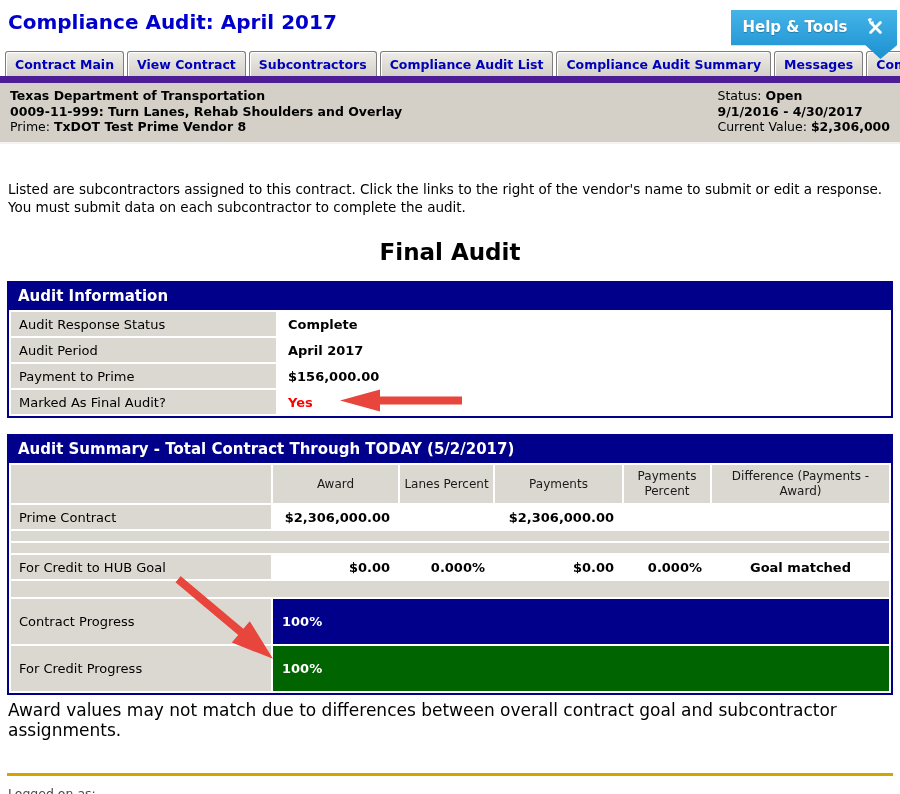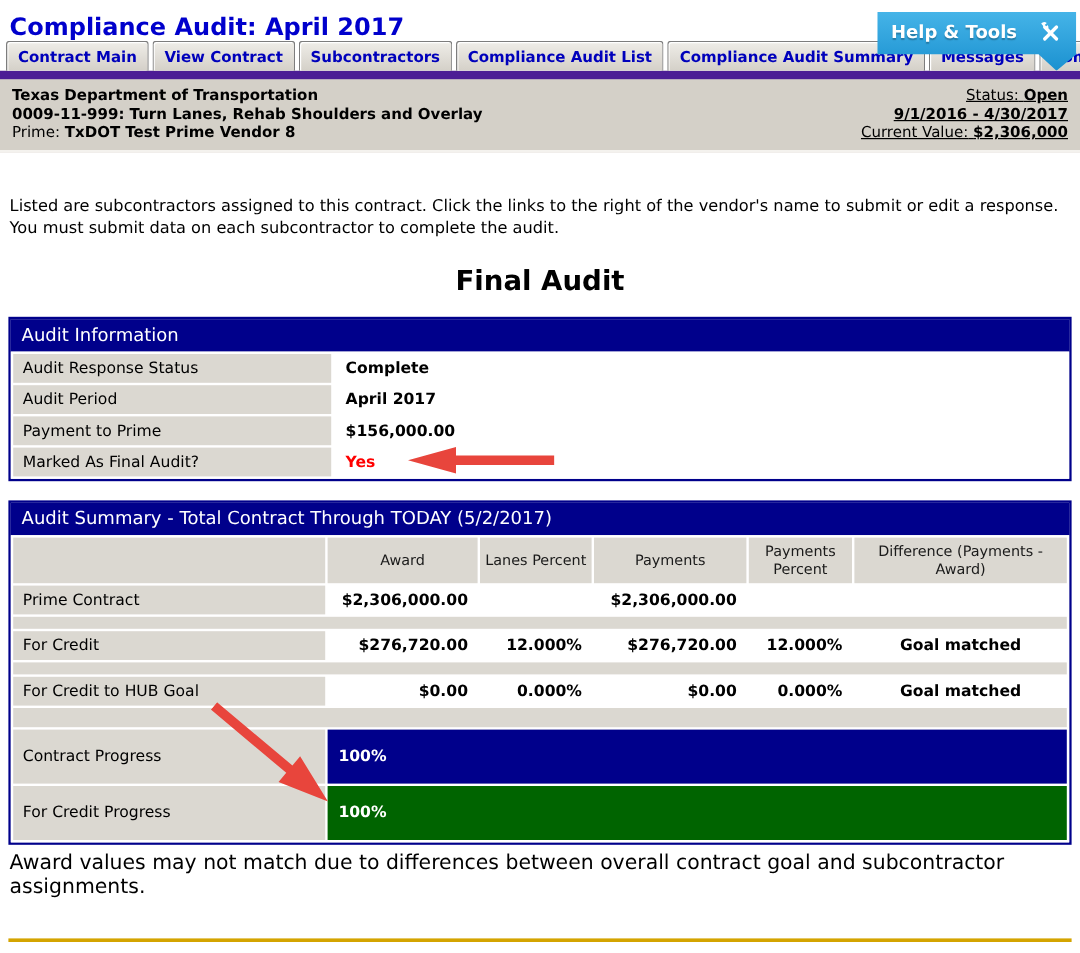--- a/index.html
+++ b/index.html
@@ -17,45 +17,45 @@
     position:absolute; top:10px; right:3px; width:166px; height:49px;
     background:linear-gradient(#45B4E8,#1B91D0);
     clip-path:polygon(0 0,100% 0,100% 72%,90% 100%,81% 72%,0 72%);
     color:#fff; font-weight:bold; font-size:15px;
     display:flex; align-items:flex-start; justify-content:center; gap:17px;
     padding-top:8px; cursor:pointer; text-shadow:0 1px 1px rgba(0,0,0,.25);
   }
   .help-btn svg { margin-top:-1px; }
 
   
-  .tabs { display:flex; gap:3px; padding-left:5px; align-items:flex-end; }
+  .tabs { display:flex; gap:3px; padding-left:5px; margin-top:17px; align-items:flex-end; }
   .tab {
     background:linear-gradient(#EFEDE8,#D4D0C8);
     border:1px solid #7d7d7d; border-bottom:none; border-radius:3px 3px 0 0;
     box-shadow:inset 1px 1px 0 #ffffff;
     color:#0000BB; font-weight:bold; font-size:12.5px;
     padding:5px 9px 4px; white-space:nowrap; cursor:pointer;
   }
 
   
   .contract-bar {
     background:#D4D0C8; border-top:7px solid #4c1d95; border-bottom:2px solid #f4f2ee;
     padding:5px 10px 7px; display:flex; justify-content:space-between;
     font-size:12.5px; line-height:15.5px;
   }
-  .cb-right { text-align:right;text-decoration:underline; }
+  .cb-right { text-align:left; }
   .b { font-weight:bold; }
 
   .intro { margin:36px 8px 0; font-size:13.5px; line-height:1.4; }
   .final { text-align:center; font-size:23px; font-weight:bold; margin-top:22px; }
 
   
   .panel { margin:16px 7px 0; border:2px solid #00008B; background:#fff; }
   .panel-title {
-    background:#00008B; color:#fff; font-weight:normal; font-size:15px;
+    background:#00008B; color:#fff; font-weight:bold; font-size:15px;
     padding:4px 9px 5px;
   }
   table { width:100%; border-collapse:separate; border-spacing:2px; background:#fff; }
   td { font-size:13px; vertical-align:middle; }
   .lbl { background:#DBD8D1; padding:4px 8px; height:24px; }
   .val { background:#fff; padding:4px 10px; font-weight:bold; position:relative; }
   .red { color:#FF0000; }
 
   
   .sum-table td.h {
@@ -187,28 +187,20 @@
         <td class="lbl">Prime Contract</td>
         <td class="num">$2,306,000.00</td>
         <td class="num"></td>
         <td class="num">$2,306,000.00</td>
         <td class="num"></td>
         <td class="ctr"></td>
       </tr>
       <tr class="spacer">
             <td colspan="6"></td>
           </tr>
-      <tr>
-        <td class="lbl">For Credit</td>
-        <td class="num">$276,720.00</td>
-        <td class="num">12.000%</td>
-        <td class="num">$276,720.00</td>
-        <td class="num">12.000%</td>
-        <td class="ctr">Goal matched</td>
-      </tr>
       <tr class="spacer">
             <td colspan="6"></td>
           </tr>
       <tr>
         <td class="lbl">For Credit to HUB Goal</td>
         <td class="num">$0.00</td>
         <td class="num">0.000%</td>
         <td class="num">$0.00</td>
         <td class="num">0.000%</td>
         <td class="ctr">Goal matched</td>

